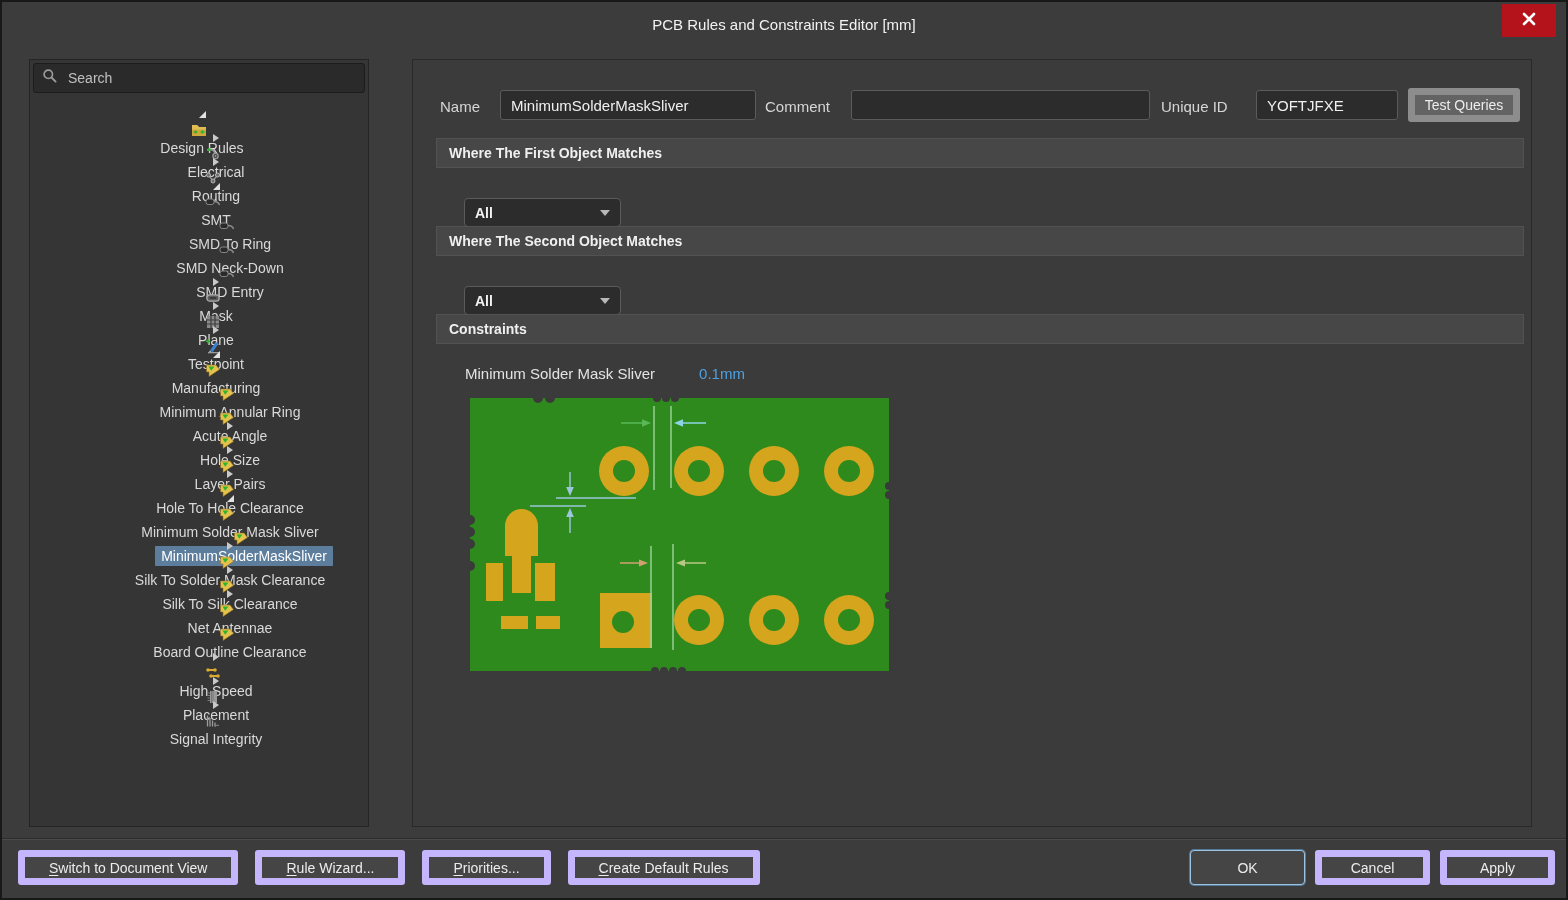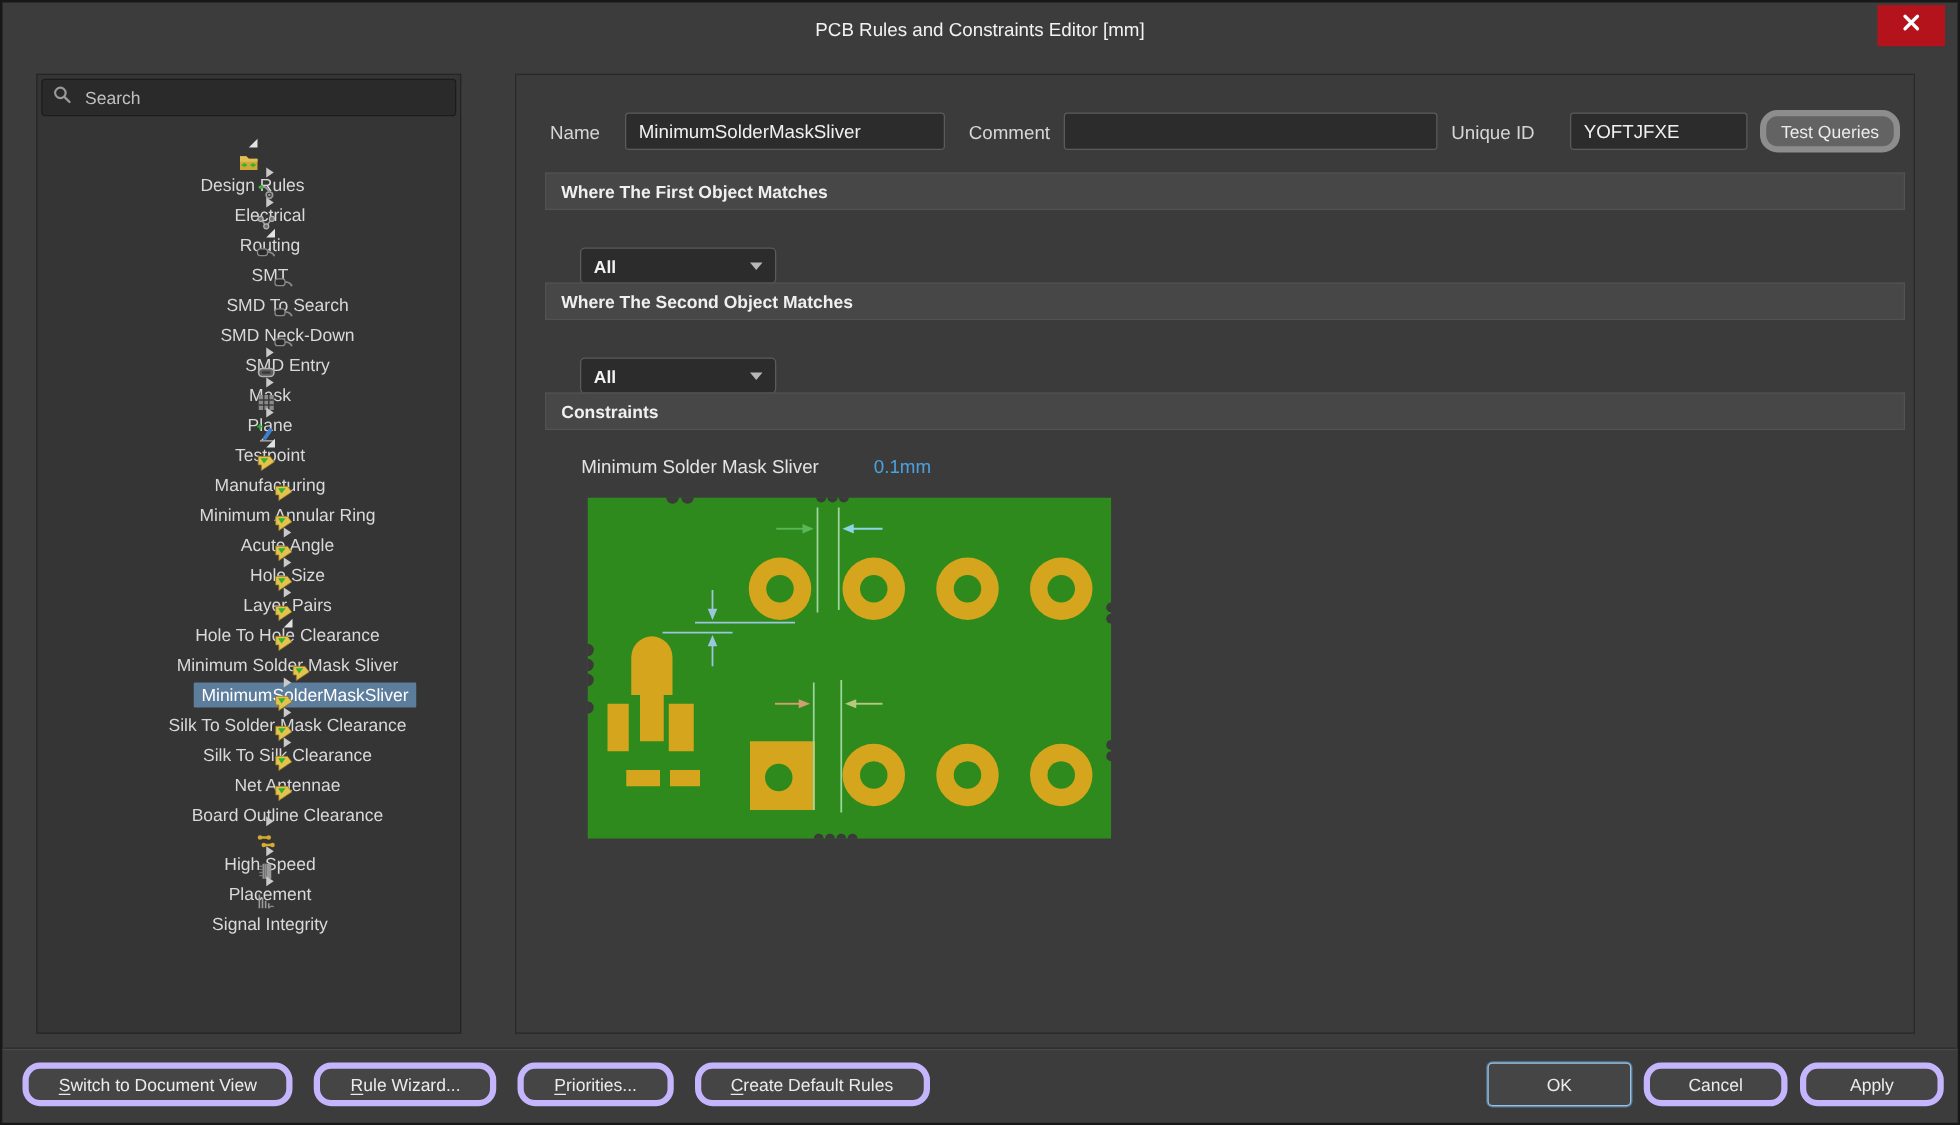--- a/index.html
+++ b/index.html
@@ -32,21 +32,21 @@
   .ticon{width:22px;height:16px;display:inline-flex;align-items:center;flex:none;}
   .tlabel{padding:2px 6px;border-radius:1px;}
   .trow.sel .tlabel{background:var(--selection,#5d7d9d);color:#fff;flex:1;}
 
   
   .main{position:absolute;left:410px;top:57px;width:1120px;height:768px;background:#3b3b3b;
         border:1px solid #292929;box-sizing:border-box;}
   .flabel{position:absolute;color:#d6d6d6;font-size:15px;top:38px;}
   .tinput{position:absolute;top:30px;height:30px;background:#2c2c2c;border:1px solid #5b5b5b;border-radius:3px;
         color:#f0f0f0;font-size:15px;padding:0 10px;box-sizing:border-box;font-family:"Liberation Sans",sans-serif;outline:none;}
-  .btn{background:#454545;border:5px solid #c4b5fd;border-radius:14px;color:#ececec;font-size:14px;
+  .btn{background:#454545;border:7px solid #c4b5fd;border-radius:3px;color:#ececec;font-size:14px;
         font-family:"Liberation Sans",sans-serif;cursor:pointer;}
   .test-queries{position:absolute;left:995px;top:28px;width:112px;height:34px;background:#636363;border-color:#8d8d8d;}
   .sec-header{position:absolute;left:23px;width:1088px;height:30px;background:#474747;border:1px solid #525252;
         box-sizing:border-box;display:flex;align-items:center;padding-left:12px;color:#f0f0f0;
         font-size:14px;font-weight:bold;}
   .dropdown{position:absolute;left:51px;width:157px;height:29px;background:#2c2c2c;border:1px solid #5b5b5b;
         border-radius:4px;display:flex;align-items:center;padding:0 10px;box-sizing:border-box;
         color:#f2f2f2;font-size:14px;font-weight:bold;cursor:pointer;margin-top:16px;}
   .caret{margin-left:auto;width:0;height:0;border-top:6px solid #b8b8b8;border-left:5px solid transparent;
         border-right:5px solid transparent;}
@@ -142,21 +142,21 @@
           <span class="tlabel">SMT</span>
         </div>
         <div class="trow" style="padding-left: 62px;">
           <span class="arrow none"></span>
           <span class="ticon">
             <svg width="16" height="16" viewBox="0 0 16 16">
               <rect x="1" y="5" width="8" height="5.5" rx="2.2" fill="#2a2a2a" stroke="#8a8a8a"></rect>
               <path d="M9 7.5q4.5.2 5.5 3.5" stroke="#8a8a8a" stroke-width="1.5" fill="none"></path>
             </svg>
           </span>
-          <span class="tlabel">SMD To Search</span>
+          <span class="tlabel">SMD To Ring</span>
         </div>
         <div class="trow" style="padding-left: 62px;">
           <span class="arrow none"></span>
           <span class="ticon">
             <svg width="16" height="16" viewBox="0 0 16 16">
               <rect x="1" y="5" width="8" height="5.5" rx="2.2" fill="#2a2a2a" stroke="#8a8a8a"></rect>
               <path d="M9 7.5q4.5.2 5.5 3.5" stroke="#8a8a8a" stroke-width="1.5" fill="none"></path>
             </svg>
           </span>
           <span class="tlabel">SMD Neck-Down</span>
@@ -359,21 +359,21 @@
             </svg>
           </span>
           <span class="tlabel">Signal Integrity</span>
         </div>
       </div>
   </div>
 
   <div class="main">
     <span class="flabel" style="left:27px">Name</span>
     <input class="tinput" style="left: 87px; width: 256px;" value="MinimumSolderMaskSliver">
-    <span class="flabel" style="left:362px">Comment</span>
+    <span class="flabel" style="left:352px">Comment</span>
     <input class="tinput" style="left: 438px; width: 299px;" value="">
     <span class="flabel" style="left:748px">Unique ID</span>
     <input class="tinput" style="left: 843px; width: 142px;" value="YOFTJFXE">
     <button class="btn test-queries">Test Queries</button>
 
     <div class="sec-header" style="top:78px">Where The First Object Matches</div>
     <div class="dropdown" style="top:122px">
       <span>All</span>
       <span class="caret"></span>
     </div>

